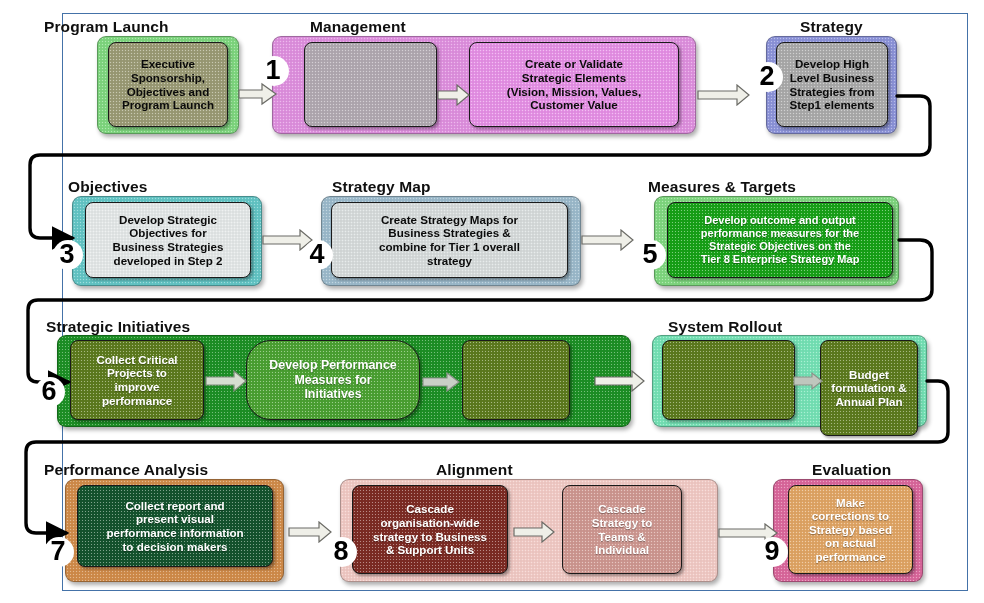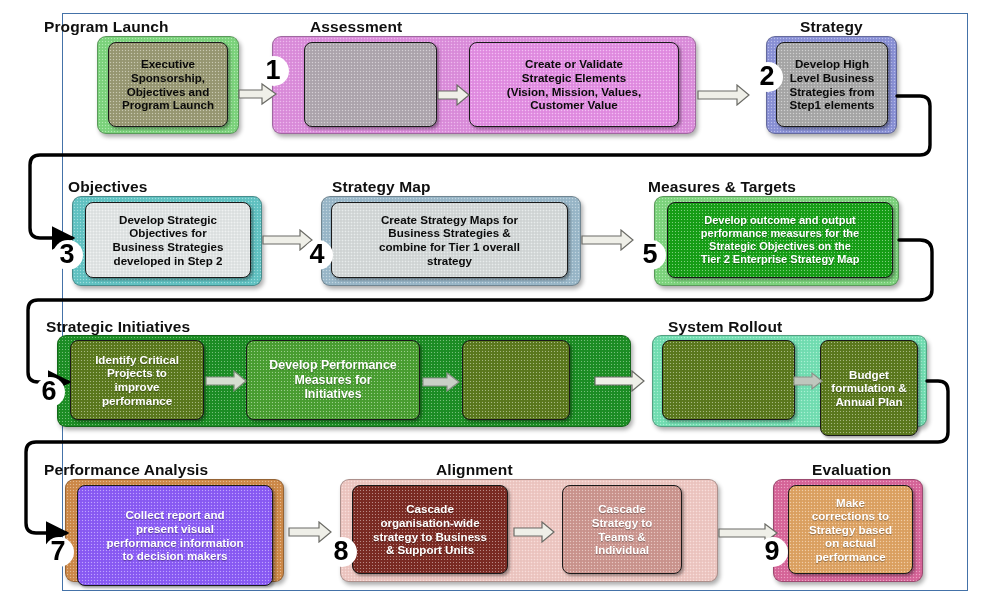--- a/index.html
+++ b/index.html
@@ -132,21 +132,21 @@
 Objectives and
 Program Launch</div>
   </div>
 
   <div class="arrow" style="left:238px;top:82px;width:40px;height:24px;">
     <svg width="40" height="24" viewBox="0 0 40 24">
         <path d="M1,8 H24 V2 L38,12 L24,22 V16 H1 Z" fill="#efefe8" stroke="#6b6b66" stroke-width="1.2"></path>
       </svg>
   </div>
 
-  <div class="caption" style="left:310px;top:18px;">Assessment</div>
+  <div class="caption" style="left:310px;top:18px;">Management</div>
   <div class="group" style="left:272px;top:36px;width:424px;height:98px;background:#dd8fdd;">
     <div class="tex"></div>
   </div>
   <div class="box dark sm" style="left:304px;top:42px;width:133px;height:85px;background:#b0a8b0;">
     <div class="tex"></div>
   </div>
   <div class="num" style="left:259px;top:56px;">
     <span>1</span>
   </div>
 
@@ -229,48 +229,48 @@
 
   <div class="caption" style="left:648px;top:178px;">Measures &amp; Targets</div>
   <div class="group" style="left:654px;top:196px;width:245px;height:90px;background:#7ed57e;">
     <div class="tex"></div>
   </div>
   <div class="box light xs" style="left:667px;top:202px;width:226px;height:76px;background:#17a017;">
     <div class="tex"></div>
     <div class="lbl">Develop outcome and output
 performance measures for the
 Strategic Objectives on the
-Tier 2 Enterprise Strategy Map</div>
+Tier 8 Enterprise Strategy Map</div>
   </div>
   <div class="num" style="left:636px;top:240px;">
     <span>5</span>
   </div>
 
   <div class="caption" style="left:46px;top:318px;">Strategic Initiatives</div>
   <div class="group" style="left:57px;top:335px;width:574px;height:92px;background:#1d8f25;">
     <div class="tex"></div>
   </div>
   <div class="box light sm" style="left:70px;top:340px;width:134px;height:80px;background:#5c7a1e;">
     <div class="tex"></div>
-    <div class="lbl">Identify Critical
+    <div class="lbl">Collect Critical
 Projects to
 improve
 performance</div>
   </div>
   <div class="num" style="left:35px;top:377px;">
     <span>6</span>
   </div>
 
   <div class="arrow" style="left:205px;top:370px;width:42px;height:22px;">
     <svg width="42" height="22" viewBox="0 0 42 22">
         <path d="M1,7 H29 V1 L41,11 L29,21 V15 H1 Z" fill="#d6ded0" stroke="#7d8a78" stroke-width="1.2"></path>
       </svg>
   </div>
 
-  <div class="box light" style="left:246px;top:340px;width:174px;height:80px;background:#4aa032;">
+  <div class="box light" style="left:246px;top:340px;width:174px;height:80px;background:#4aa032;border-radius:25px;">
     <div class="tex"></div>
     <div class="lbl">Develop Performance
 Measures for
 Initiatives</div>
   </div>
 
   <div class="arrow" style="left:422px;top:372px;width:38px;height:20px;">
     <svg width="38" height="20" viewBox="0 0 38 20">
         <path d="M1,6 H25 V1 L37,10 L25,19 V14 H1 Z" fill="#c9cfc6" stroke="#8a9087" stroke-width="1.2"></path>
       </svg>
@@ -304,21 +304,21 @@
     <div class="tex"></div>
     <div class="lbl">Budget
 formulation &amp;
 Annual Plan</div>
   </div>
 
   <div class="caption" style="left:44px;top:461px;">Performance Analysis</div>
   <div class="group" style="left:65px;top:479px;width:219px;height:103px;background:#cf8b4a;">
     <div class="tex"></div>
   </div>
-  <div class="box light sm" style="left:77px;top:485px;width:196px;height:101px;background:#8b5cf6;">
+  <div class="box light sm" style="left:77px;top:485px;width:196px;height:82px;background:#14532d;">
     <div class="tex"></div>
     <div class="lbl">Collect report and
 present visual
 performance information
 to decision makers</div>
   </div>
   <div class="num" style="left:44px;top:537px;">
     <span>7</span>
   </div>
 

